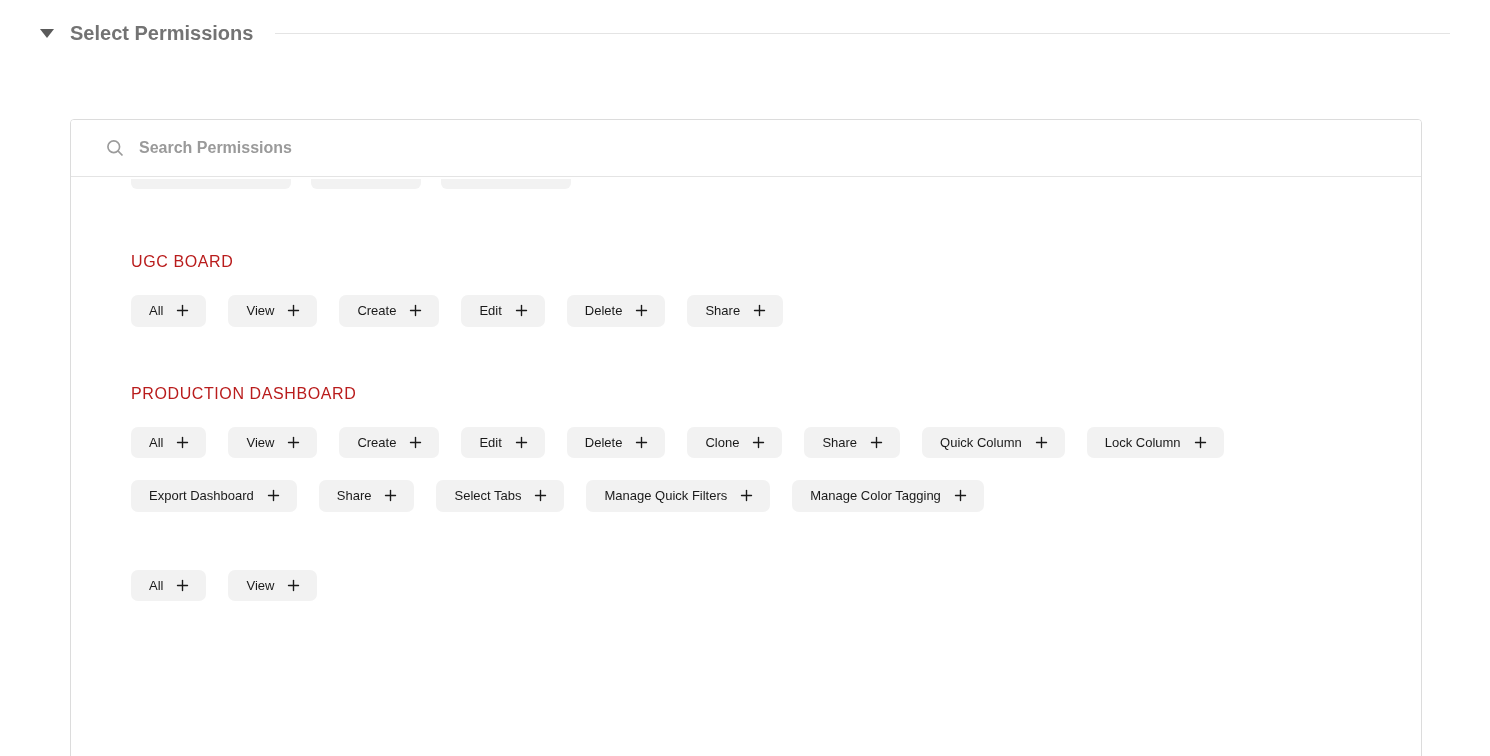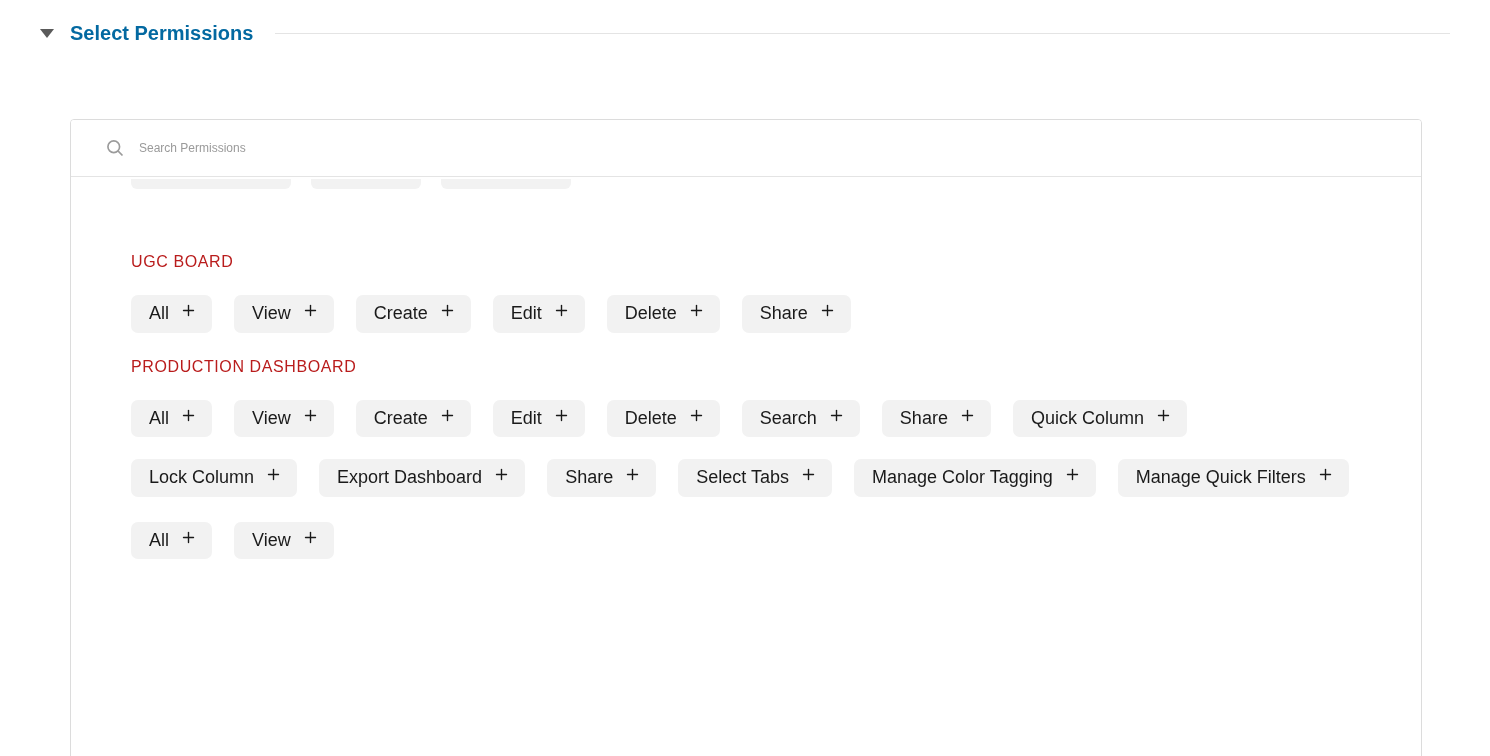--- a/index.html
+++ b/index.html
@@ -25,21 +25,21 @@
       height: 0;
       border-left: 7px solid transparent;
       border-right: 7px solid transparent;
       border-top: 9px solid #5a5a5a;
       margin-right: 16px;
       cursor: pointer;
     }
     .section-title {
       font-size: 20px;
       font-weight: 700;
-      color: #0369a1;
+      color: #737373;
     }
     .header-rule {
       flex: 1;
       height: 1px;
       background: #e4e4e4;
       margin-left: 22px;
     }
     .panel {
       margin: 66px 68px 0 70px;
       border: 1px solid #dcdcdc;
@@ -66,24 +66,25 @@
       margin-right: 14px;
       flex-shrink: 0;
     }
     .search-icon svg {
       width: 20px;
       height: 20px;
     }
     .search-input {
       border: none;
       outline: none;
-      font-size: 12px;
+      font-size: 16px;
       color: #a21caf;
       flex: 1;
       background: transparent;
+      font-weight: bold;
     }
     .search-input::placeholder {
       color: #9a9a9a;
     }
     .scroll-area {
       height: calc(100% - 66px);
       overflow: hidden;
       padding: 0 60px;
     }
     
@@ -92,45 +93,45 @@
       gap: 20px;
       padding-top: 2px;
       padding-bottom: 6px;
     }
     .ghost-chip {
       height: 10px;
       background: #f2f2f2;
       border-radius: 0 0 6px 6px;
     }
     .group {
-      margin-top: 25px;
+      margin-top: 58px;
     }
     .group:first-of-type {
       margin-top: 58px;
     }
     .group-title {
       font-size: 16px;
       font-weight: 500;
       letter-spacing: 0.6px;
       color: #b91c1c;
       margin-bottom: 24px;
       text-transform: uppercase;
     }
     .chips {
       display: flex;
       flex-wrap: wrap;
       gap: 22px 22px;
     }
     .chip {
       display: inline-flex;
-      align-items: flex-start;
+      align-items: center;
       background: #f2f2f2;
       border-radius: 7px;
       padding: 8px 16px 8px 18px;
-      font-size: 18px;
+      font-size: 13px;
       color: #1a1a1a;
       cursor: pointer;
       user-select: none;
       line-height: 1.2;
     }
     .chip-label {
       margin-right: 12px;
     }
     .plus-icon {
       width: 15px;
@@ -275,21 +276,21 @@
             <div class="chip">
               <span class="chip-label">Delete</span>
               <span class="plus-icon">
                 <svg viewBox="0 0 24 24" fill="none" stroke="currentColor" stroke-width="2.2" stroke-linecap="round">
                   <line x1="12" y1="4" x2="12" y2="20"></line>
                   <line x1="4" y1="12" x2="20" y2="12"></line>
                 </svg>
               </span>
             </div>
             <div class="chip">
-              <span class="chip-label">Search</span>
+              <span class="chip-label">Clone</span>
               <span class="plus-icon">
                 <svg viewBox="0 0 24 24" fill="none" stroke="currentColor" stroke-width="2.2" stroke-linecap="round">
                   <line x1="12" y1="4" x2="12" y2="20"></line>
                   <line x1="4" y1="12" x2="20" y2="12"></line>
                 </svg>
               </span>
             </div>
             <div class="chip">
               <span class="chip-label">Share</span>
               <span class="plus-icon">
@@ -338,30 +339,30 @@
             <div class="chip">
               <span class="chip-label">Select Tabs</span>
               <span class="plus-icon">
                 <svg viewBox="0 0 24 24" fill="none" stroke="currentColor" stroke-width="2.2" stroke-linecap="round">
                   <line x1="12" y1="4" x2="12" y2="20"></line>
                   <line x1="4" y1="12" x2="20" y2="12"></line>
                 </svg>
               </span>
             </div>
             <div class="chip">
+              <span class="chip-label">Manage Quick Filters</span>
+              <span class="plus-icon">
+                <svg viewBox="0 0 24 24" fill="none" stroke="currentColor" stroke-width="2.2" stroke-linecap="round">
+                  <line x1="12" y1="4" x2="12" y2="20"></line>
+                  <line x1="4" y1="12" x2="20" y2="12"></line>
+                </svg>
+              </span>
+            </div>
+            <div class="chip">
               <span class="chip-label">Manage Color Tagging</span>
-              <span class="plus-icon">
-                <svg viewBox="0 0 24 24" fill="none" stroke="currentColor" stroke-width="2.2" stroke-linecap="round">
-                  <line x1="12" y1="4" x2="12" y2="20"></line>
-                  <line x1="4" y1="12" x2="20" y2="12"></line>
-                </svg>
-              </span>
-            </div>
-            <div class="chip">
-              <span class="chip-label">Manage Quick Filters</span>
               <span class="plus-icon">
                 <svg viewBox="0 0 24 24" fill="none" stroke="currentColor" stroke-width="2.2" stroke-linecap="round">
                   <line x1="12" y1="4" x2="12" y2="20"></line>
                   <line x1="4" y1="12" x2="20" y2="12"></line>
                 </svg>
               </span>
             </div>
           </div>
         </div>
         <div class="group">

